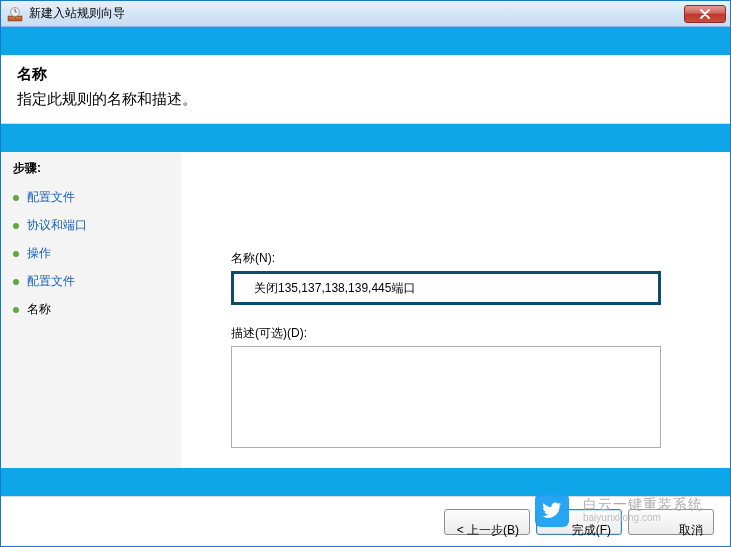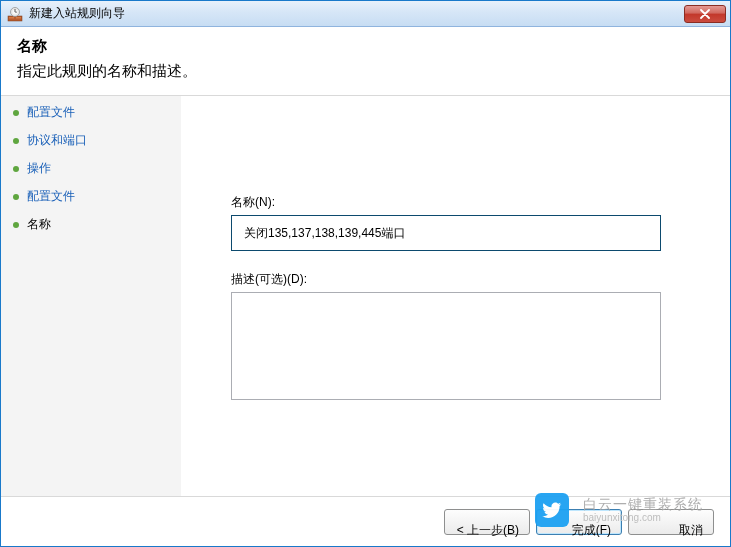--- a/index.html
+++ b/index.html
@@ -15,20 +15,21 @@
       height: 547px;
       position: relative;
     }
     .dialog {
       width: 731px;
       height: 547px;
       background: #0ea5e9;
       border: 1px solid #1979ca;
       display: flex;
       flex-direction: column;
+      gap: 28px;
     }
     .titlebar {
       height: 26px;
       background: linear-gradient(to bottom, #e8f1fb 0%, #d6e6f7 45%, #c7ddf3 100%);
       border-bottom: 1px solid #8fb4de;
       display: flex;
       align-items: center;
       padding: 0 4px 0 6px;
     }
     .titlebar .app-icon {
@@ -119,22 +120,22 @@
     }
     .form-label {
       font-size: 12px;
       color: #000;
       margin-bottom: 4px;
       margin-top: 8px;
     }
     .name-input {
       width: 430px;
       height: 36px;
-      border: 1px solid #0c4a6e;
-      padding: 2px 12px;
+      border: 3px solid #0c4a6e;
+      padding: 2px 20px;
       font-size: 12px;
       font-family: "SimSun", sans-serif;
       margin-bottom: 12px;
       outline: none;
     }
     .desc-textarea {
       width: 430px;
       height: 108px;
       border: 1px solid #abadb3;
       padding: 4px;
@@ -228,20 +229,21 @@
     </div>
   </div>
 
   <div class="header">
     <div class="page-title">名称</div>
     <div class="page-subtitle">指定此规则的名称和描述。</div>
   </div>
 
   <div class="body">
     <div class="sidebar">
+      <div class="steps-heading">步骤:</div>
 
       <div class="step-item">
         <span class="bullet"></span>
         <span class="step-text link">配置文件</span>
       </div>
       <div class="step-item">
         <span class="bullet"></span>
         <span class="step-text link">协议和端口</span>
       </div>
       <div class="step-item">

